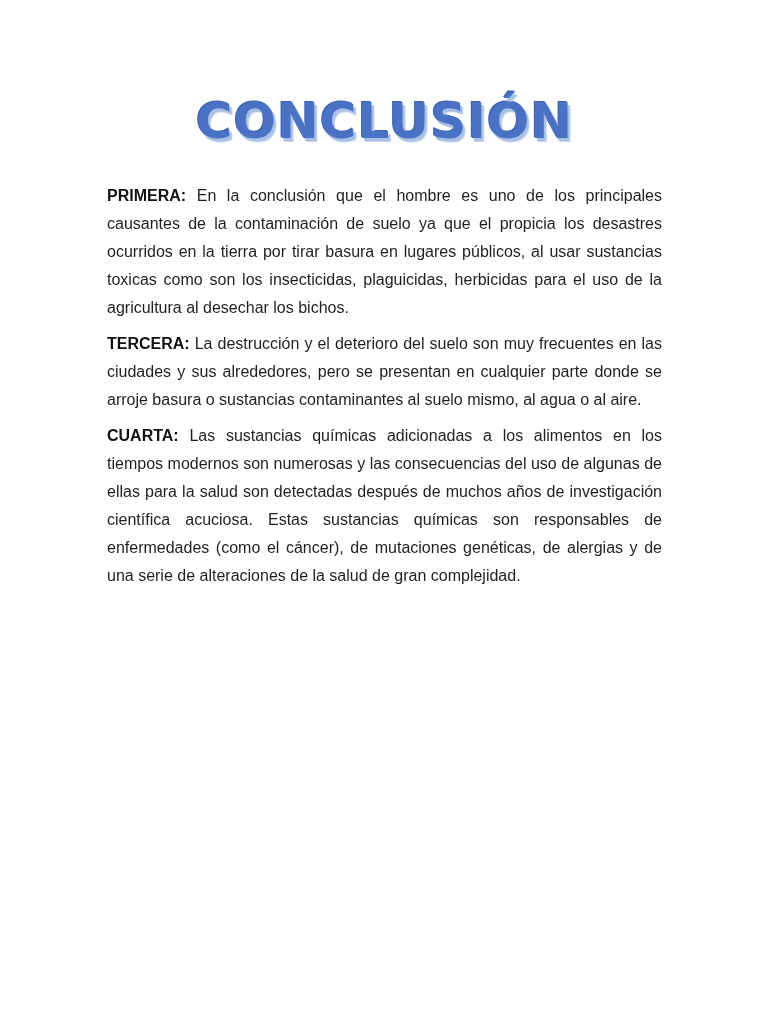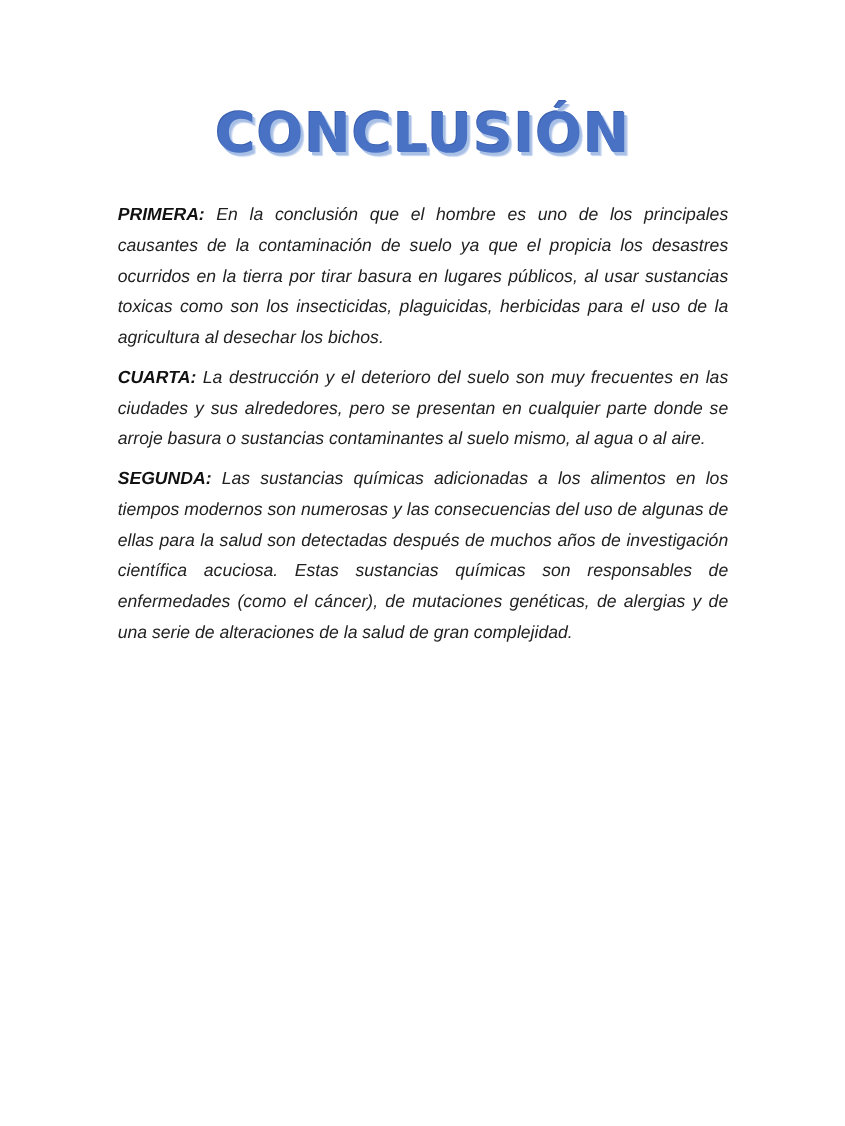--- a/index.html
+++ b/index.html
@@ -32,41 +32,40 @@
       3px 4px 1px #c3d3ee,
       -1px -1px 0 #3c61b0;
   }
   .body-text {
     font-size: 16px;
     line-height: 28px;
     text-align: justify;
   }
   .para {
     margin: 0 0 8px 0;
-    font-style: italic;
   }
   .para-label {
     font-weight: bold;
     color: #111111;
   }
 </style>
 </head>
 <body>
 
 <div class="page">
 
   <h1 class="doc-title">CONCLUSIÓN</h1>
 
   <div class="body-text">
 
     <p class="para"><span class="para-label">PRIMERA:</span>
       <span>En  la conclusión que el hombre es uno de los principales causantes de la contaminación de suelo ya que el propicia los desastres ocurridos en la tierra por tirar basura en lugares públicos, al usar sustancias toxicas como son los insecticidas, plaguicidas, herbicidas para el uso de la agricultura al desechar  los bichos.</span></p>
 
-    <p class="para"><span class="para-label">CUARTA:</span>
+    <p class="para"><span class="para-label">TERCERA:</span>
       <span>La destrucción y el deterioro del suelo son muy frecuentes en las ciudades y sus alrededores, pero se presentan en cualquier parte donde se arroje basura o sustancias contaminantes al suelo mismo, al agua o al aire.</span></p>
 
 
-    <p class="para"><span class="para-label">SEGUNDA:</span>
+    <p class="para"><span class="para-label">CUARTA:</span>
       <span>Las sustancias químicas adicionadas a los alimentos en los tiempos modernos son numerosas y las consecuencias del uso de algunas de ellas para la salud son detectadas después de muchos años de investigación científica acuciosa. Estas sustancias químicas son responsables de enfermedades (como el cáncer), de mutaciones genéticas, de alergias y de una serie de alteraciones de la salud de gran complejidad.</span></p>
 
   </div>
 
 </div>
 
 </body></html>

